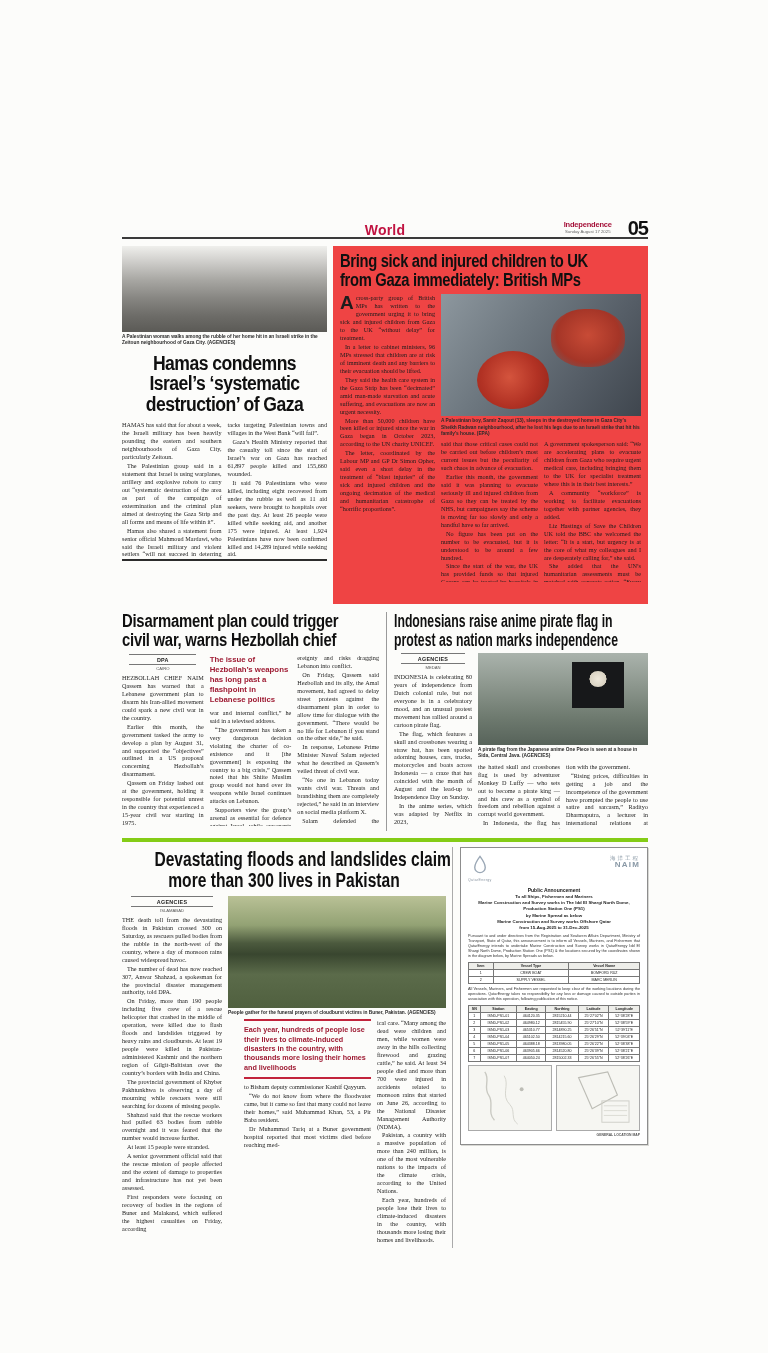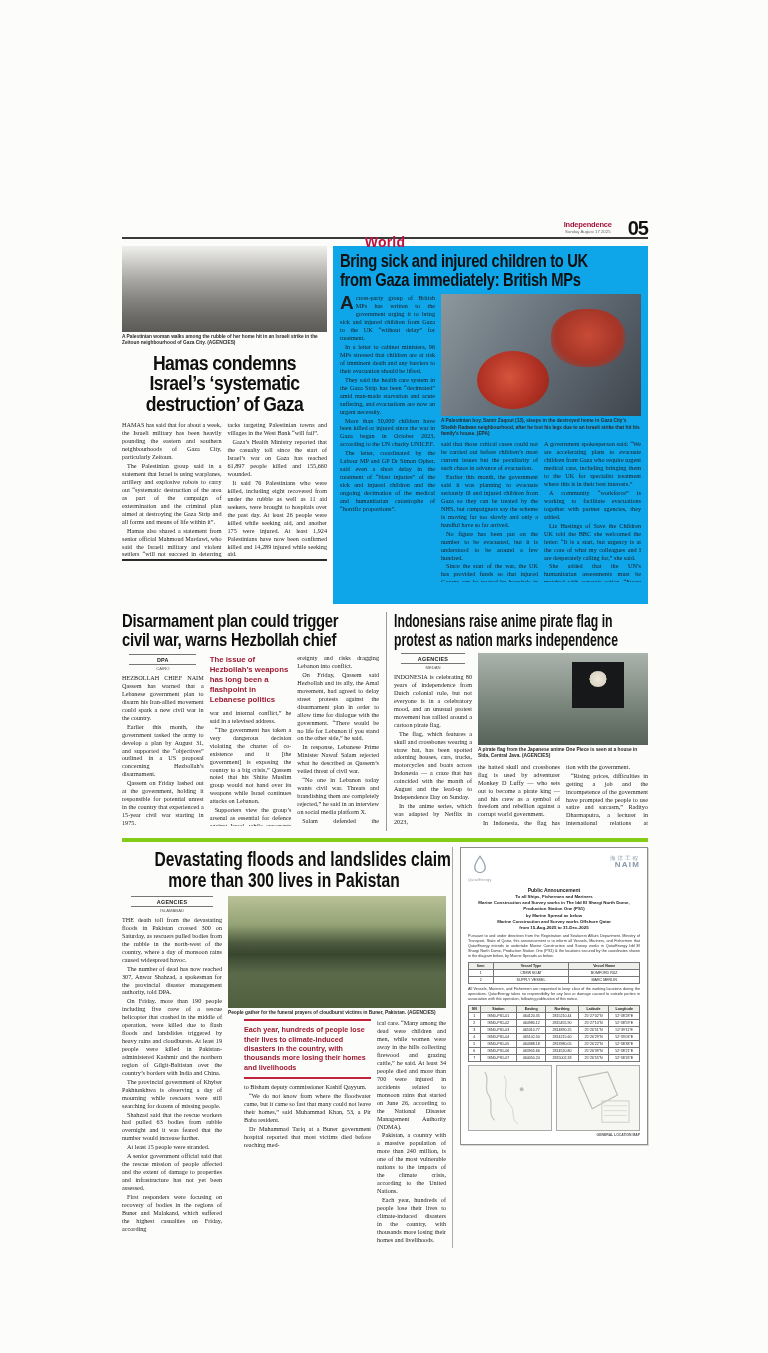--- a/index.html
+++ b/index.html
@@ -7,21 +7,21 @@
   body {
     width:768px; height:1353px; position:relative;
     background:#fcfcfa;
     font-family:"Liberation Sans", sans-serif;
     color:#1c1c1c;
   }
   .content { position:absolute; left:122px; top:218px; width:526px; }
 
   
   .masthead { position:relative; height:21px; border-bottom:2px solid #3a3a3a; }
-  .m-section { position:absolute; left:0; right:0; text-align:center; top:16px;
+  .m-section { position:absolute; left:0; right:0; text-align:center; top:4px;
     color:#c01341; font-weight:bold; font-size:14px; letter-spacing:0.2px; }
   .m-right { position:absolute; right:0; top:0; display:flex; align-items:flex-start; gap:5px; }
   .m-brandwrap { text-align:center; padding-top:3px; }
   .m-brand { color:#a51038; font-weight:bold; font-size:7.5px; line-height:1; letter-spacing:-0.2px; }
   .m-date { color:#666; font-size:4.3px; line-height:1.4; }
   .m-page { font-size:20px; font-weight:bold; letter-spacing:-1px; line-height:1; color:#111;margin-left:11px; }
 
   
   .serif p { font-family:"Liberation Serif", serif; font-size:6.2px; line-height:1.28;
     text-align:justify; margin:0 0 1px 0; text-indent:5px; color:#1d1d1d; }
@@ -36,21 +36,21 @@
   
   .row-top { display:flex; gap:6px; margin-top:7px; }
   .art-hamas { width:205px; height:315px; border-bottom:2px solid #2c2c2c; overflow:hidden; }
   .hamas-photo { height:86px;
     background:linear-gradient(180deg,#efefec 0%,#cfcecb 18%,#a7a6a2 40%,#858480 62%,#6c6b67 82%,#5b5a56 100%); }
   .hamas-hl { text-align:center; font-size:20px; line-height:1.03; margin:6px 0 7px;
     transform:scaleX(0.88); transform-origin:center top; letter-spacing:-0.6px; }
   .cols2 { display:flex; gap:6px; height:148px; overflow:hidden; }
   .cols2 > div { flex:1; }
 
-  .art-uk { width:315px; height:358px; background:#0ea5e9; padding:6px 7px; overflow:hidden; }
+  .art-uk { width:315px; height:358px; background:#ef4444; padding:6px 7px; overflow:hidden; }
   .uk-hl { font-size:18px; line-height:1.04; transform:scaleX(0.82); transform-origin:left top;
     letter-spacing:-0.4px; margin-bottom:5px; }
   .uk-body { display:flex; gap:6px; }
   .uk-col1 { width:95px; height:295px; overflow:hidden; }
   .uk-col1 p:first-child::first-letter { font-family:"Liberation Sans",sans-serif; font-weight:bold;
     font-size:19px; float:left; line-height:0.82; padding:1px 2px 0 0; }
   .uk-right { flex:1; }
   .uk-photo { height:122px; position:relative; overflow:hidden;
     background:linear-gradient(125deg,#8d979e 0%,#6d777f 38%,#555d66 70%,#3f464e 100%); }
   .uk-photo .red-tray { position:absolute; left:18%; bottom:6%; width:72px; height:58px; border-radius:50%;
@@ -212,21 +212,21 @@
         <div>
           <div class="byline-agency">DPA</div>
           <div class="byline-loc">CAIRO</div>
           <div class="serif">
               <p>HEZBOLLAH CHIEF NAIM Qassem has warned that a Lebanese government plan to disarm his Iran-allied movement could spark a new civil war in the country.</p>
               <p>Earlier this month, the government tasked the army to develop a plan by August 31, and supported the “objectives” outlined in a US proposal concerning Hezbollah’s disarmament.</p>
               <p>Qassem on Friday lashed out at the government, holding it responsible for potential unrest in the country that experienced a 15-year civil war starting in 1975.</p>
             </div>
         </div>
         <div>
-          <div class="pullquote">The issue of Hezbollah’s weapons has long been a flashpoint in Lebanese politics</div>
+          <div class="pullquote">The issue of Hezbollah’s weapons has long past a flashpoint in Lebanese politics</div>
           <div class="serif">
               <p>war and internal conflict,” he said in a televised address.</p>
               <p>“The government has taken a very dangerous decision violating the charter of co-existence and it [the government] is exposing the country to a big crisis,” Qassem noted that his Shiite Muslim group would not hand over its weapons while Israel continues attacks on Lebanon.</p>
               <p>Supporters view the group’s arsenal as essential for defence against Israel, while opponents argue it undermines state sov-</p>
             </div>
         </div>
         <div class="serif">
             <p>ereignty and risks dragging Lebanon into conflict.</p>
             <p>On Friday, Qassem said Hezbollah and its ally, the Amal movement, had agreed to delay street protests against the disarmament plan in order to allow time for dialogue with the government. “There would be no life for Lebanon if you stand on the other side,” he said.</p>
             <p>In response, Lebanese Prime Minister Nawaf Salam rejected what he described as Qassem’s veiled threat of civil war.</p>

